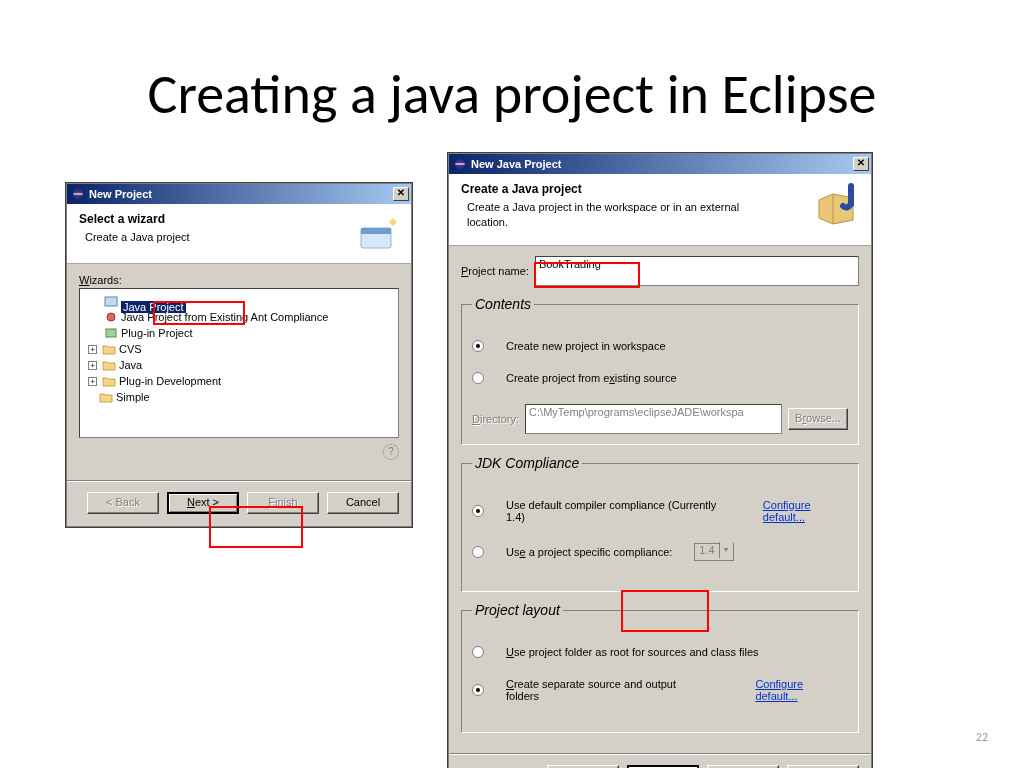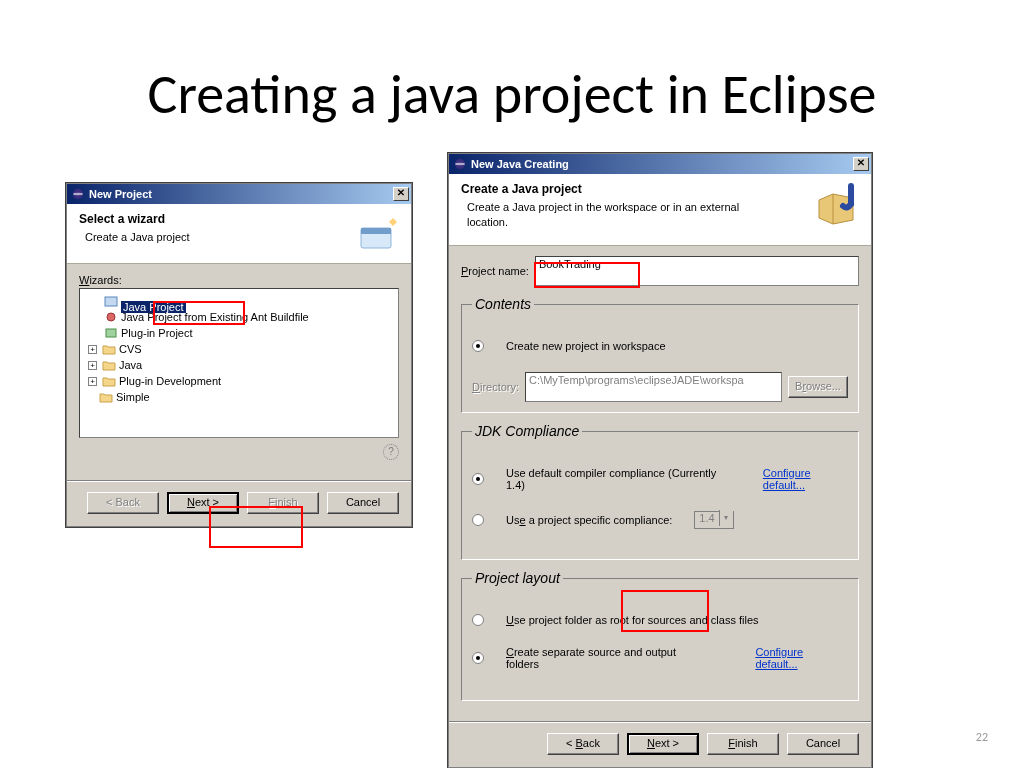--- a/index.html
+++ b/index.html
@@ -289,21 +289,21 @@
             </svg>
           </span>
         <span class="txt">Java Project</span>
       </div>
       <div class="tree-row" style="padding-left:20px;">
         <span class="folder-icon">
             <svg width="14" height="12">
               <circle cx="7" cy="6" r="4" fill="#d66" stroke="#933"></circle>
             </svg>
           </span>
-        <span class="txt">Java Project from Existing Ant Buildfile</span>
+        <span class="txt">Java Project from Existing Ant Compliance</span>
       </div>
       <div class="tree-row" style="padding-left:20px;">
         <span class="folder-icon">
             <svg width="14" height="12">
               <rect x="2" y="2" width="10" height="8" fill="#9fd29f" stroke="#4b904b"></rect>
             </svg>
           </span>
         <span class="txt">Plug-in Project</span>
       </div>
       <div class="tree-row">
@@ -358,21 +358,21 @@
 </div>
 
 <div class="dialog" style="left:448px; top:153px; width:424px;">
   <div class="titlebar">
     <span class="titlebar-icon">
       <svg width="12" height="12" viewBox="0 0 12 12">
           <circle cx="6" cy="6" r="5" fill="#3b2e7e"></circle>
           <ellipse cx="6" cy="6" rx="5" ry="1.2" fill="#fff" opacity=".6"></ellipse>
         </svg>
     </span>
-    <span class="titlebar-title">New Java Creating</span>
+    <span class="titlebar-title">New Java Project</span>
     <span class="close-btn">✕</span>
   </div>
   <div class="banner" style="min-height:72px;">
     <div class="banner-title">Create a Java project</div>
     <div class="banner-sub">Create a Java project in the workspace or in an external location.</div>
     <span class="banner-img">
       <svg width="50" height="46" viewBox="0 0 50 46">
           <path d="M6 18 L20 12 L40 16 L40 38 L20 42 L6 36 Z" fill="#e8c877" stroke="#b89040"></path>
           <path d="M20 12 L20 42" stroke="#b89040"></path>
           <path d="M38 4 L38 22" stroke="#2b4aa0" stroke-width="6" stroke-linecap="round"></path>
@@ -385,20 +385,24 @@
       <span class="label"><u>P</u>roject name:</span>
       <div class="text-input">BookTrading</div>
     </div>
 
     <fieldset class="grp">
       <legend>Contents</legend>
       <div class="radio-row">
         <span class="radio checked"></span>
         <span>Create new project in workspace</span>
       </div>
+      <div class="radio-row">
+        <span class="radio"></span>
+        <span>Create project from e<u>x</u>isting source</span>
+      </div>
       <div class="field-row" style="margin-top:6px;">
         <span class="label disabled-text"><u>D</u>irectory:</span>
         <div class="text-input disabled">C:\MyTemp\programs\eclipseJADE\workspa</div>
         <div class="btn disabled" style="min-width:60px;">B<u>r</u>owse...</div>
       </div>
     </fieldset>
 
     <fieldset class="grp">
       <legend>JDK Compliance</legend>
       <div class="radio-row">

